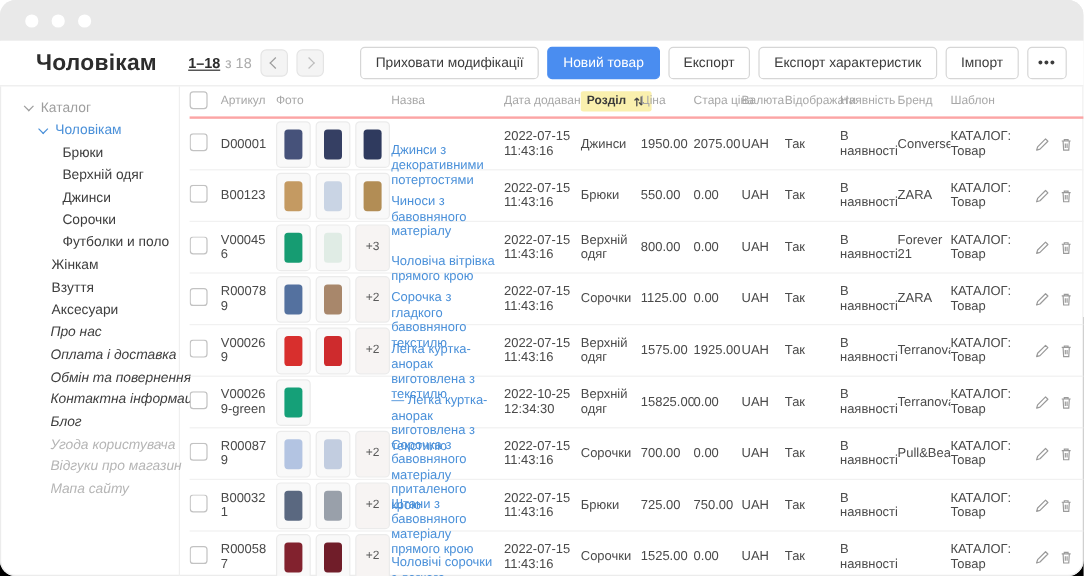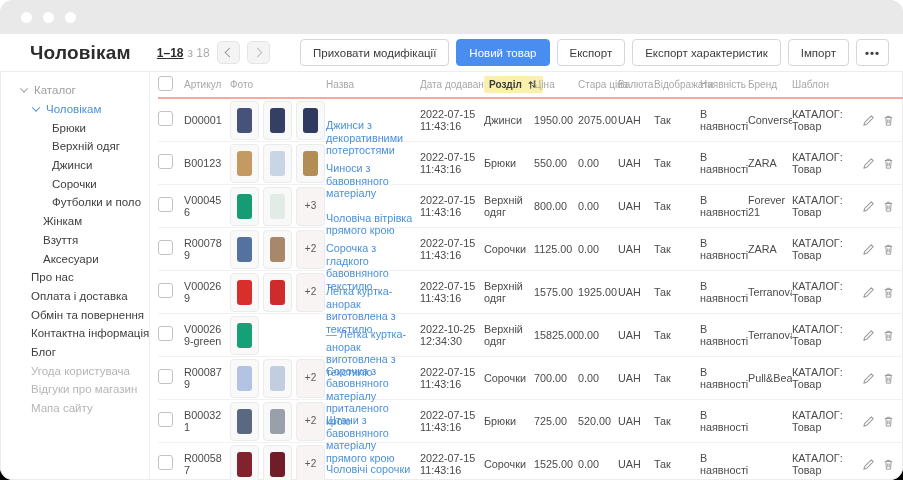--- a/index.html
+++ b/index.html
@@ -29,21 +29,21 @@
   .toolbar button.icononly{padding:0 8px;letter-spacing:1px;font-weight:700;}
   
   .content{display:flex;height:409px;}
   .sidebar{width:150px;border-right:1px solid #efefef;padding-top:9px;box-sizing:border-box;flex:none;}
   .sb-item{display:flex;align-items:center;height:18.7px;font-size:11.5px;color:#3e3e3e;cursor:pointer;white-space:nowrap;}
   .sb-item .caret{width:5px;height:5px;border-right:1.5px solid currentColor;border-bottom:1.5px solid currentColor;transform:rotate(45deg) translate(-1px,-1px);display:inline-block;margin-right:7px;flex:none;}
   .sb-item.lvl0{padding-left:13px;}
   .sb-item.lvl1{padding-left:21px;}
   .sb-item.lvl2{padding-left:33px;}
   .sb-item.lvl3{padding-left:52px;}
-  .sb-item.no-caret.lvl1{padding-left:31px;}
+  .sb-item.no-caret.lvl1{padding-left:42px;font-style:italic;}
   .sb-item.no-caret.lvl2{padding-left:43px;}
   .sb-item.muted{color:#9e9e9e;}
   .sb-item.active{color:#4a90d9;}
   .sb-item.disabled{color:#b5b5b5;}
   
   .main{flex:1;padding-left:8px;box-sizing:border-box;}
   .trow{display:grid;grid-template-columns:26px 46px 96px 94px 64px 50px 44px 40px 36px 46px 48px 44px 70px 36px;align-items:center;border-bottom:1px solid #f1f1f1;}
   .thead{height:25px;border-bottom:2px solid #fca5a5;}
   .th{font-size:10px;color:#a8a8a8;white-space:nowrap;overflow:visible;padding-right:4px;}
   .sortpill{display:inline-flex;align-items:center;gap:5px;background:#faf0ae;padding:3px 5px;border-radius:2px;color:#3a3a3a;font-weight:700;}
@@ -518,21 +518,21 @@
             </div>
     <div class="td">
               <a class="namelink">Штани з бавовняного матеріалу прямого крою</a>
             </div>
     <div class="td date">
       <span>2022-07-15</span>
       <span>11:43:16</span>
     </div>
     <div class="td">Брюки</div>
     <div class="td">725.00</div>
-    <div class="td">520.00</div>
+    <div class="td">750.00</div>
     <div class="td">UAH</div>
     <div class="td">Так</div>
     <div class="td">В наявності</div>
     <div class="td"></div>
     <div class="td tmpl">КАТАЛОГ: Товар</div>
     <div class="td actions">
       <span class="act">
         <svg width="13" height="13" viewBox="0 0 14 14">
                   <path d="M2 12l.9-3L10 1.9 12.1 4 5 11.1 2 12z" fill="none" stroke="#9a9a9a" stroke-width="1.1" stroke-linejoin="round"></path>
                 </svg>

